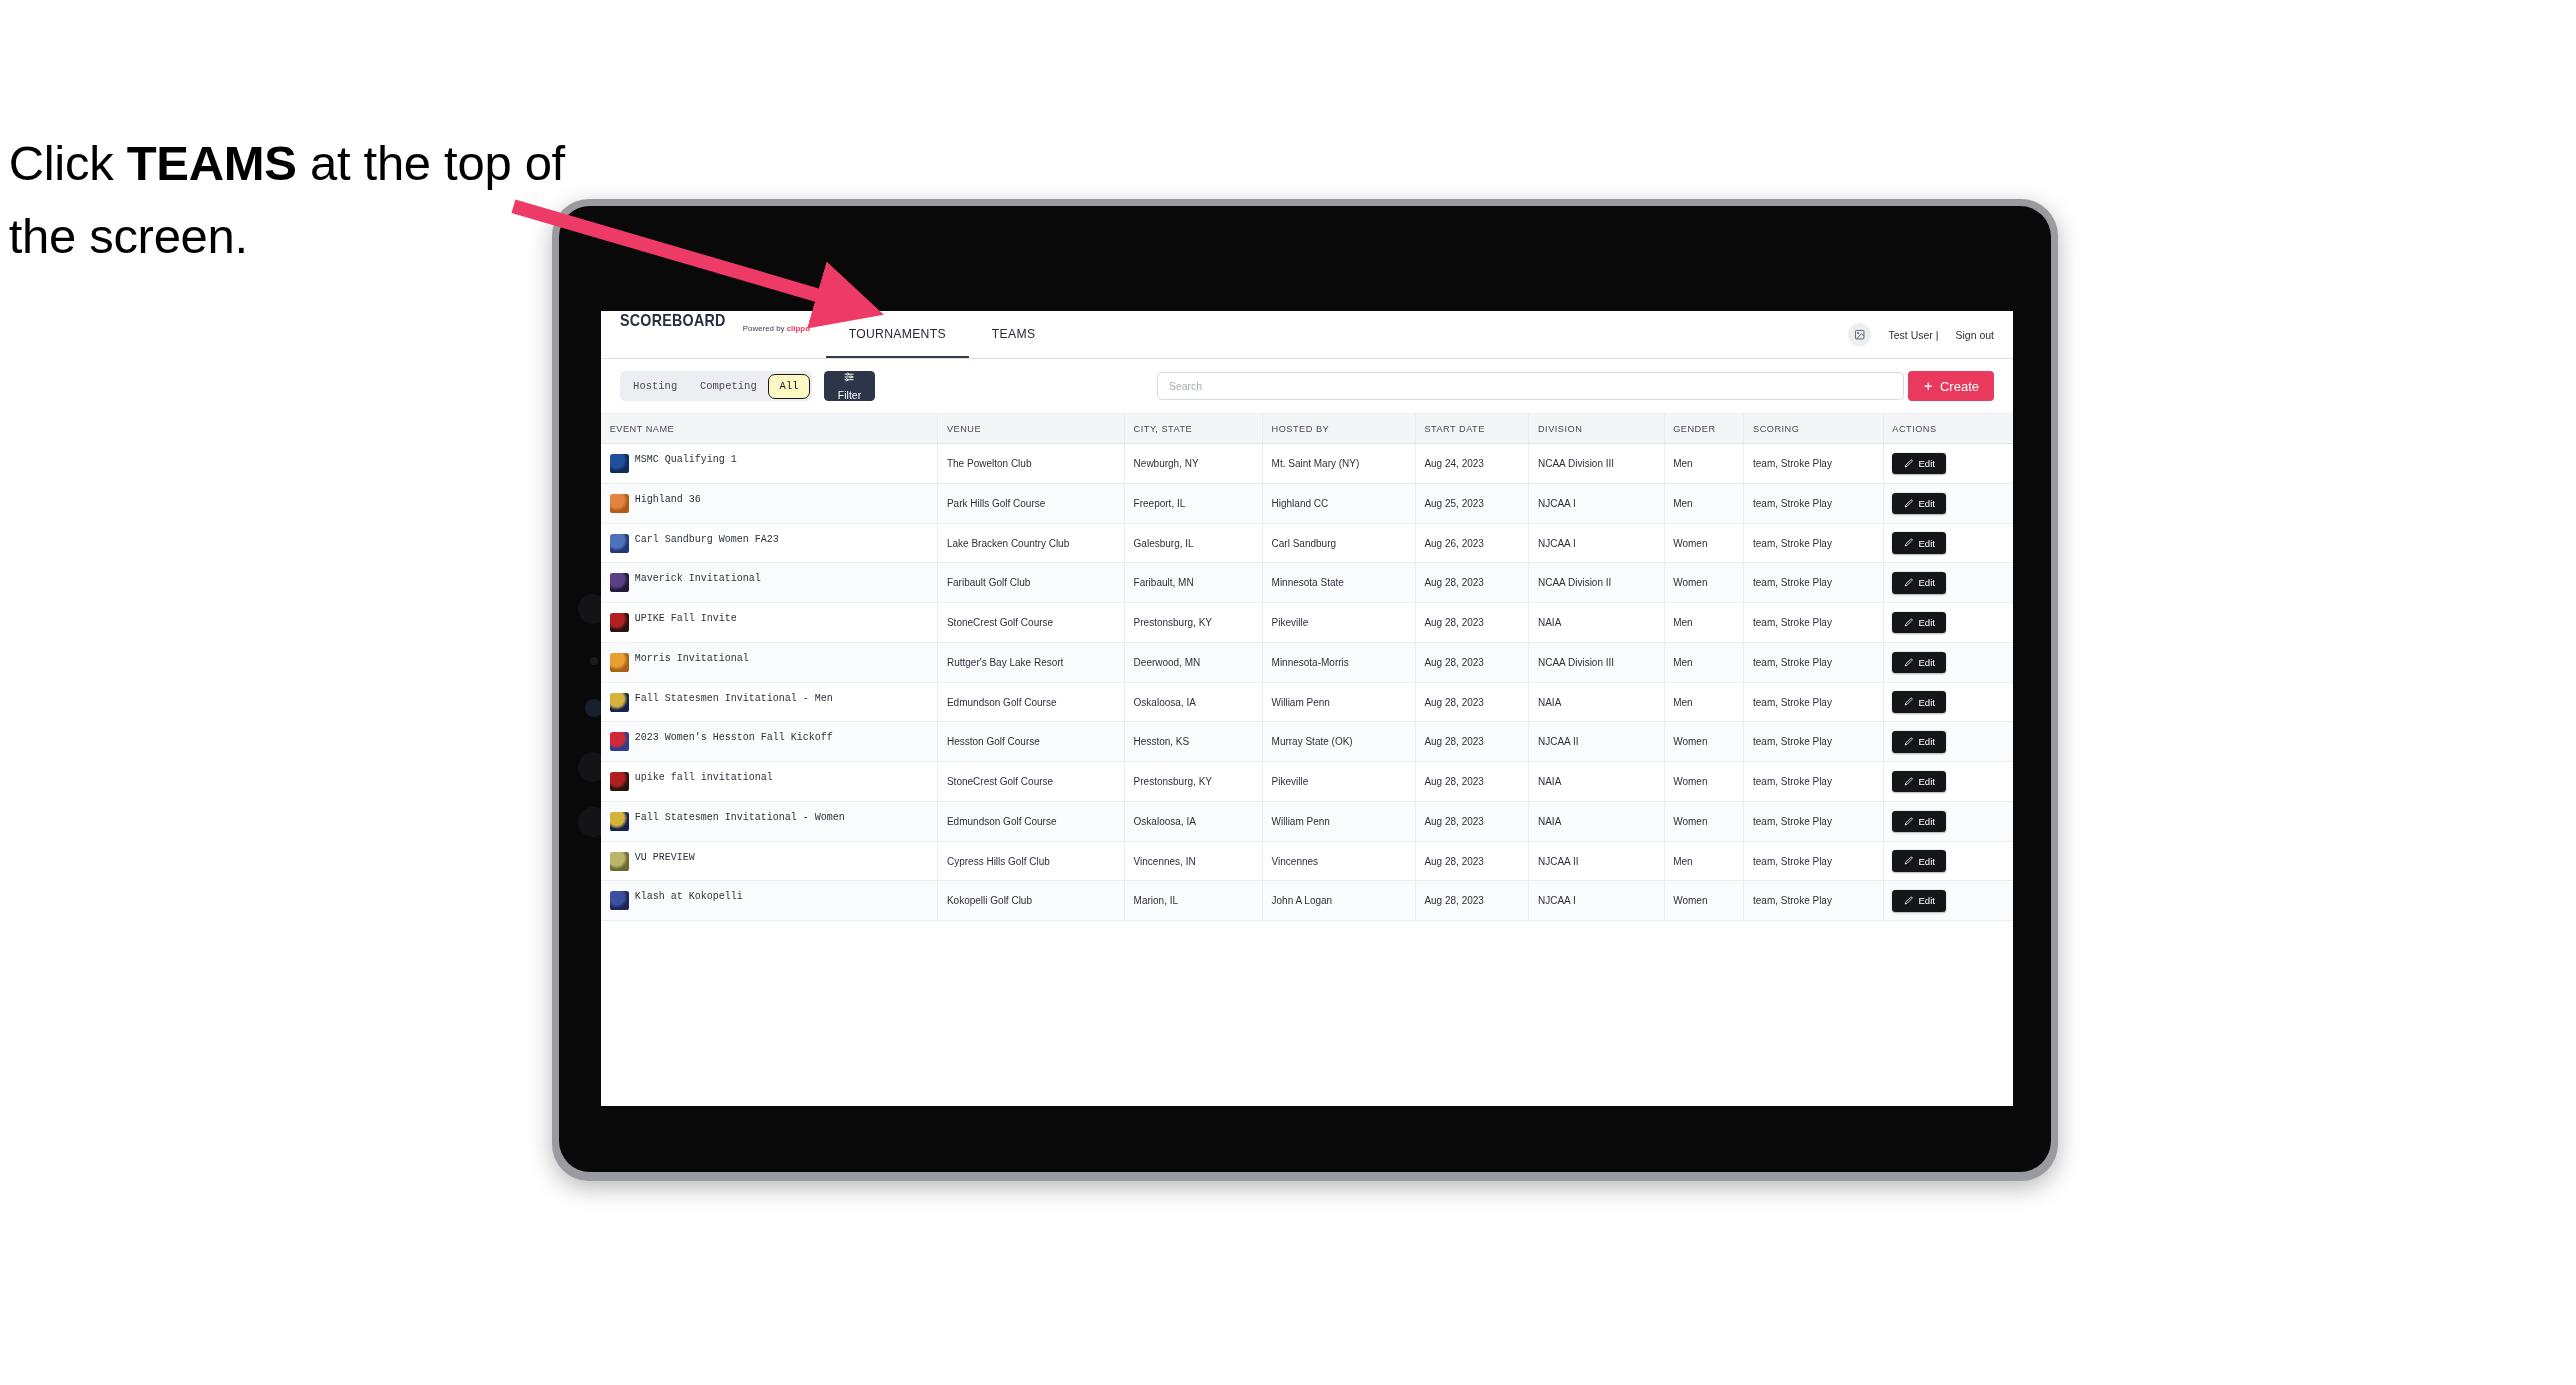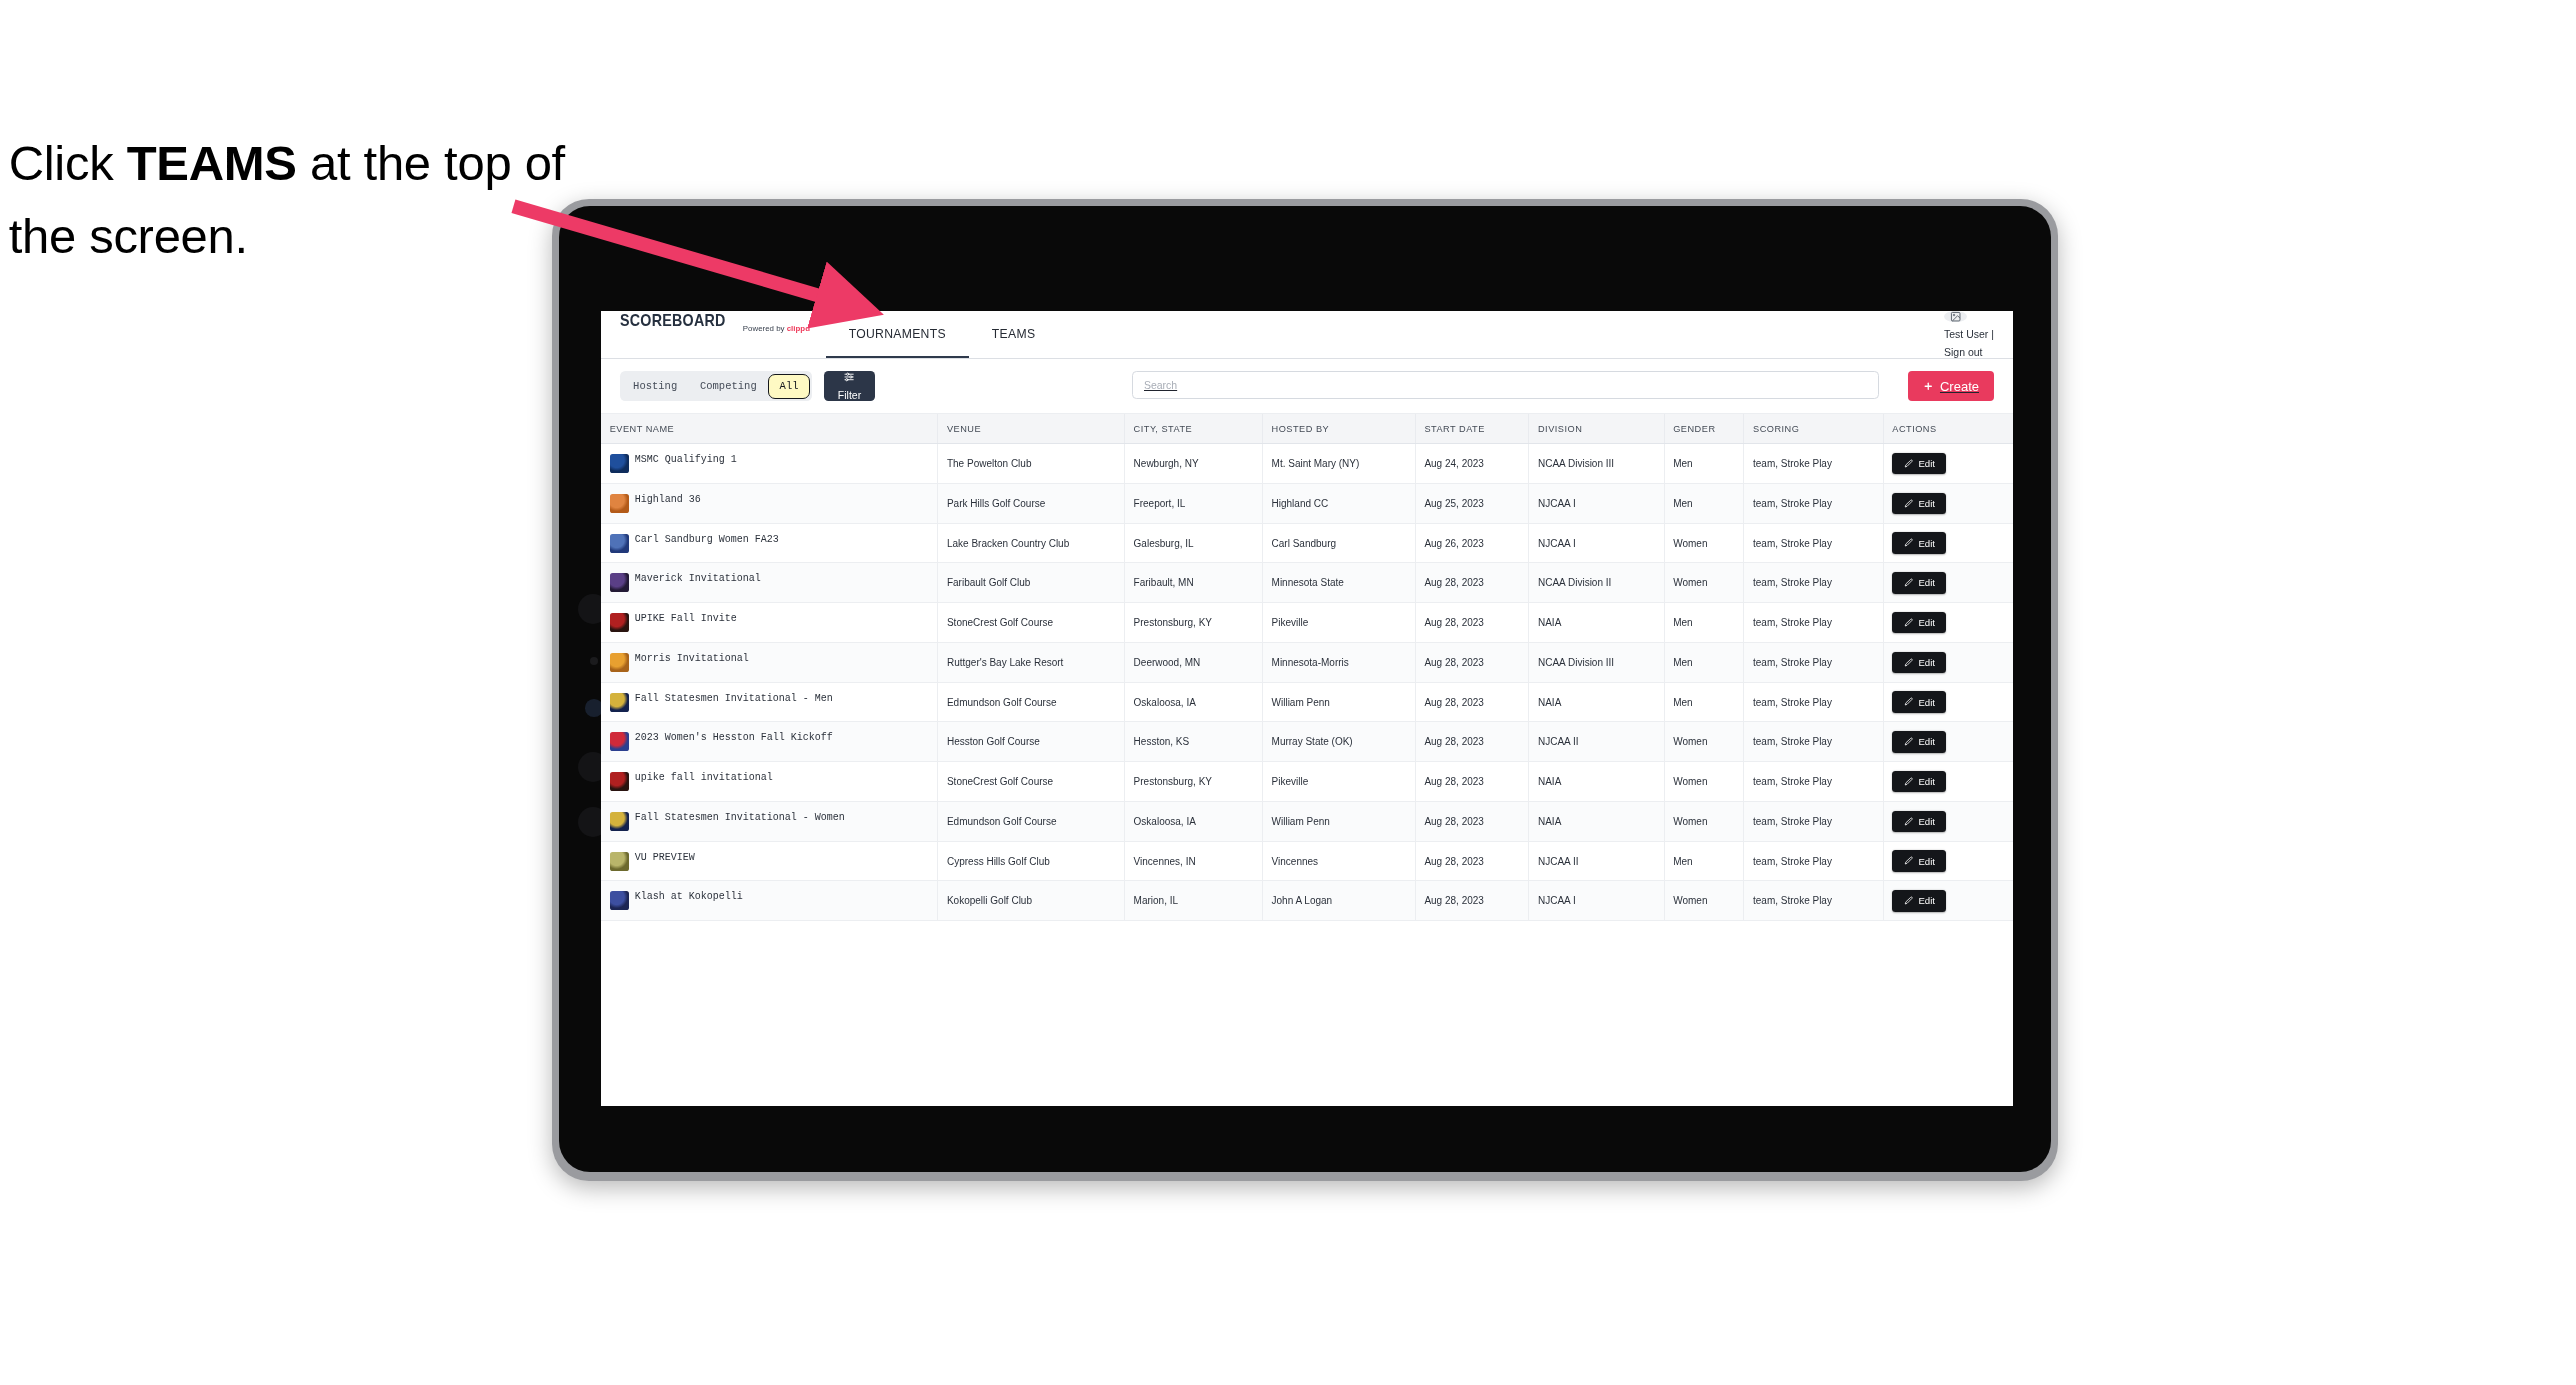--- a/index.html
+++ b/index.html
@@ -125,26 +125,25 @@
     background: transparent;
   }
   .navtab.active {
     border-bottom: 2.6px solid #2f3a4c;
     font-weight: normal;
   }
 
   #nav-right {
     margin-left: auto;
     display: flex;
-    align-items: flex-start;
-    gap: 6px;
+    align-items: center;
+    gap: 17px;
     padding-right: 19px;
     font-size: 10.5px;
     color: #2b313b;
-    flex-direction: column;
   }
   #avatar {
     width: 23px; height: 23px;
     border-radius: 50%;
     background: #eceef1;
     display: flex; align-items: center; justify-content: center;
   }
   #nav-right .username { white-space: nowrap; }
   #nav-right .signout { white-space: nowrap; cursor: pointer; }
 
@@ -189,21 +188,21 @@
     gap: 7px;
     background: #2c3648;
     color: #ffffff;
     height: 30px;
     padding: 0 14px;
     border-radius: 4.4px;
     font-size: 10.5px;
     cursor: pointer;
     flex-direction: column;
   }
-  #search-wrap { margin-left: auto; display: flex; gap: 29px; text-decoration: underline; }
+  #search-wrap { margin-left: auto; display: flex; align-items: center; gap: 4px; }
   #search-input {
     width: 747px;
     height: 28px;
     border: 0.9px solid #d6dae0;
     border-radius: 4.4px;
     padding: 0 10.5px;
     font-size: 10.5px;
     font-family: "Liberation Sans", sans-serif;
     color: #20242e;
     background: #fff;

